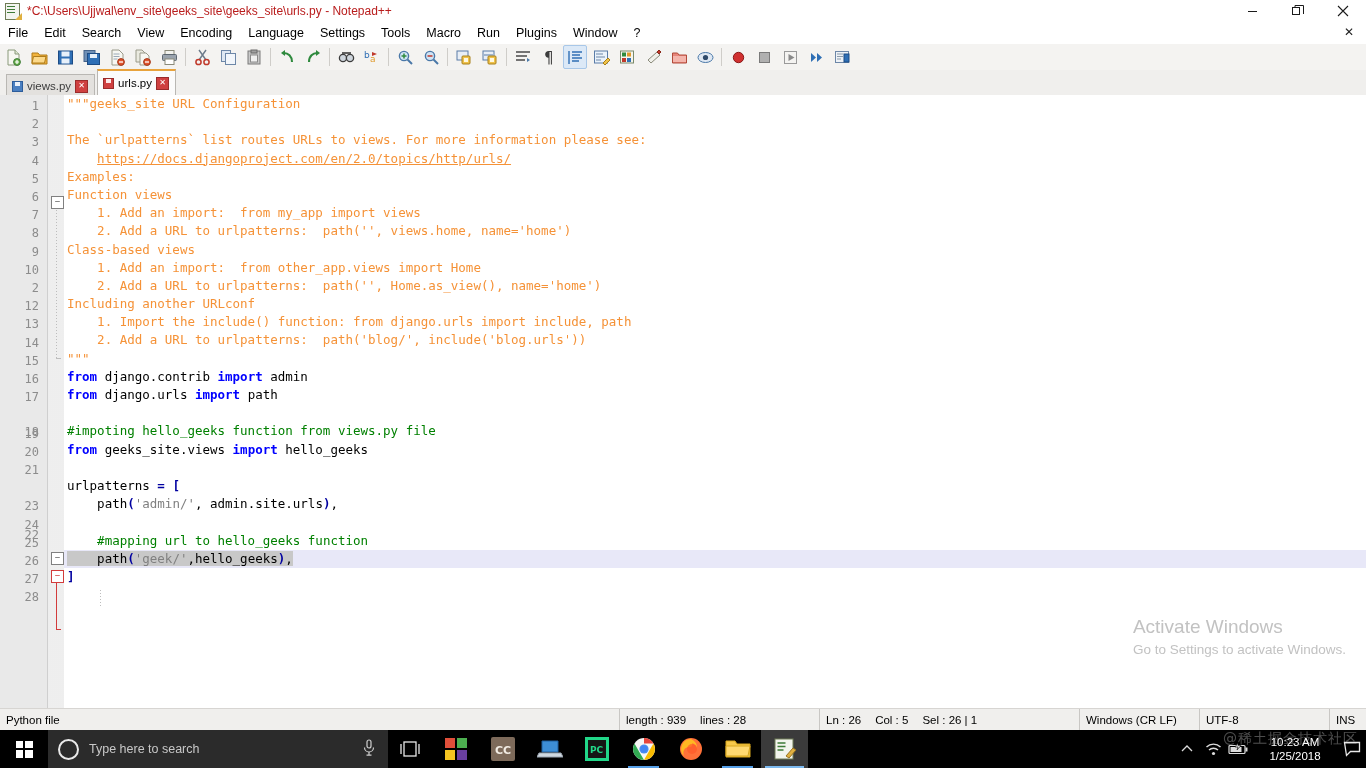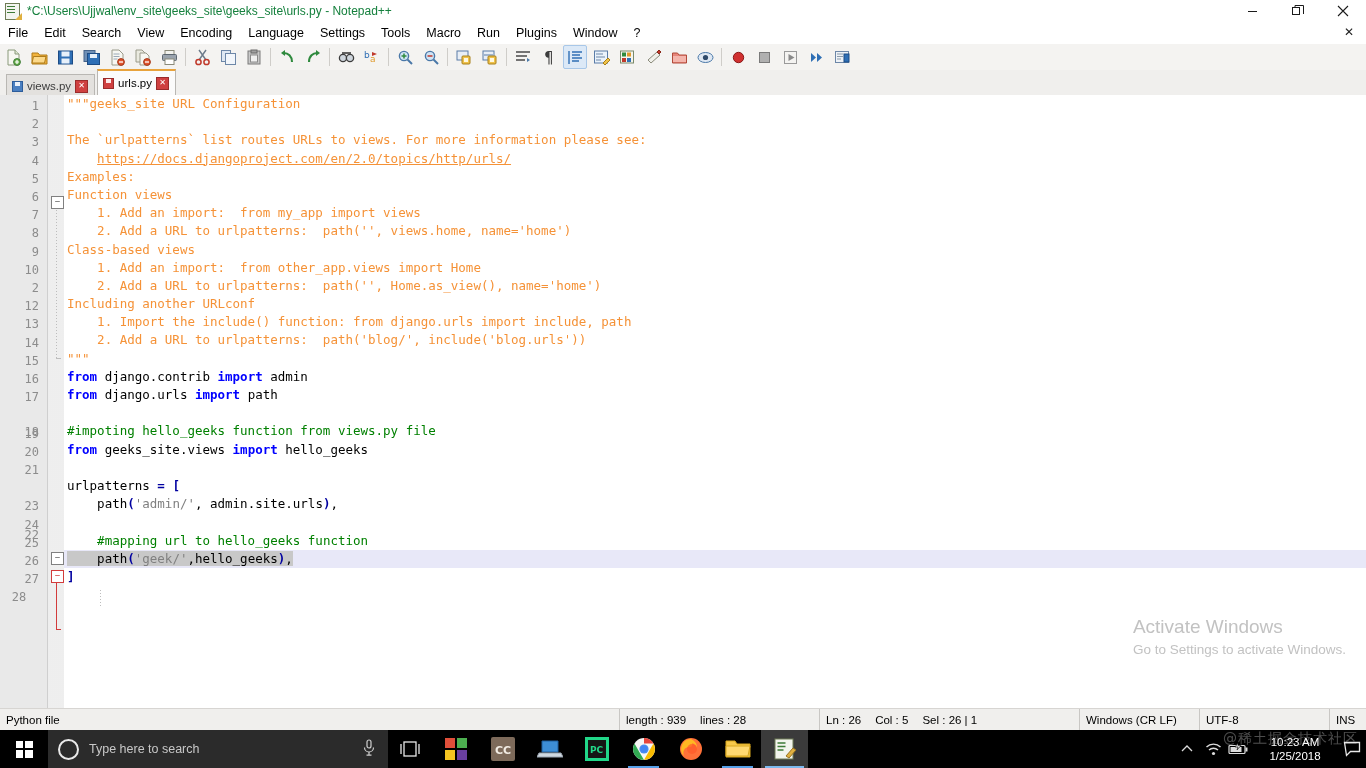--- a/index.html
+++ b/index.html
@@ -28,21 +28,21 @@
   .npp-logo .lines {
     position:absolute; left:2px; top:3px; width:8px; height:1px;
     background:#3d7a36; box-shadow:0 3px 0 #3d7a36, 0 6px 0 #3d7a36;
   }
   .npp-logo .pen {
     position:absolute; right:-1px; bottom:-1px; width:0; height:0;
     border-left:7px solid transparent; border-bottom:7px solid #e0b040;
     transform:rotate(0deg);
   }
   .titletext {
-    font-size:12px; color:#15803d; white-space:nowrap;
+    font-size:12px; color:#b91c1c; white-space:nowrap;
     letter-spacing:0px;
   }
   .wincontrols {
     position:absolute; right:0; top:0; height:22px; display:flex;
   }
   .wc {
     width:45px; height:22px; display:flex; align-items:center; justify-content:center;
     font-size:11px; color:#1b1b1b;
   }
   .wc:last-child { width:46px; }
@@ -612,21 +612,21 @@
         <div class="lnum" style="top: 328px; padding-left: 20px;">18</div>
         <div class="lnum" style="top: 329.6px;">19</div>
         <div class="lnum" style="top: 347.8px;">20</div>
         <div class="lnum" style="top: 366px;">21</div>
         <div class="lnum" style="top: 384.2px; margin-top: 47px;">22</div>
         <div class="lnum" style="top: 402.4px;">23</div>
         <div class="lnum" style="top: 420.6px;">24</div>
         <div class="lnum" style="top: 438.8px;">25</div>
         <div class="lnum" style="top: 457px;">26</div>
         <div class="lnum" style="top: 475.2px;">27</div>
-        <div class="lnum" style="top: 493.4px; text-align: center;">28</div>
+        <div class="lnum" style="top: 493.4px;">28</div>
       </div>
 
     <div class="watermark">
       <div class="w1">Activate Windows</div>
       <div class="w2">Go to Settings to activate Windows.</div>
     </div>
   </div>
 
   <div class="statusbar">
     <div class="sb one">

